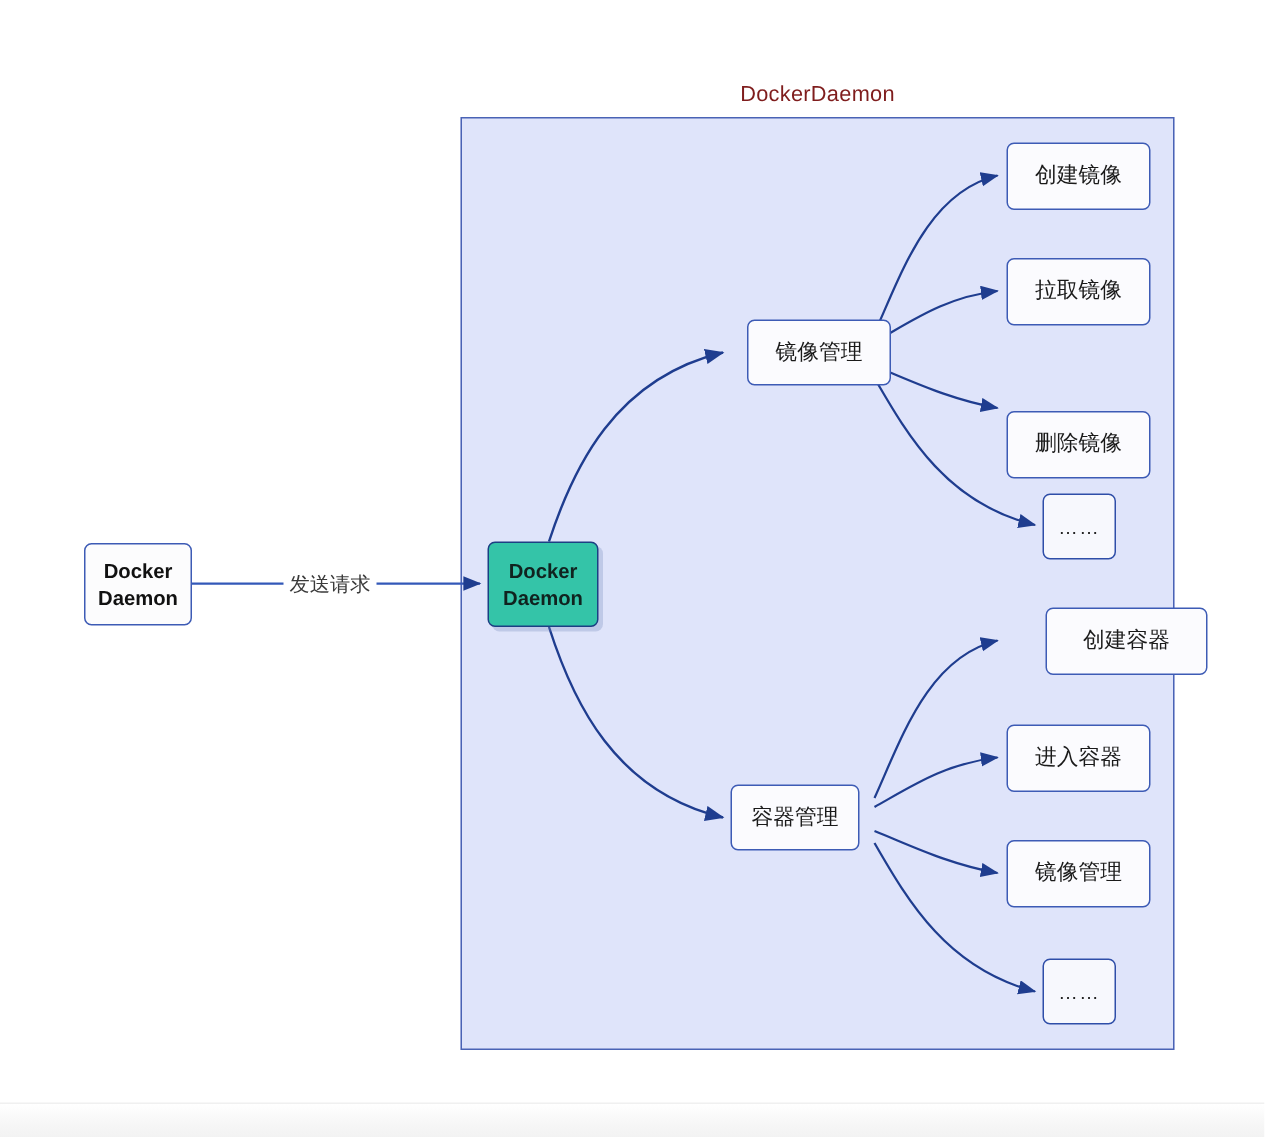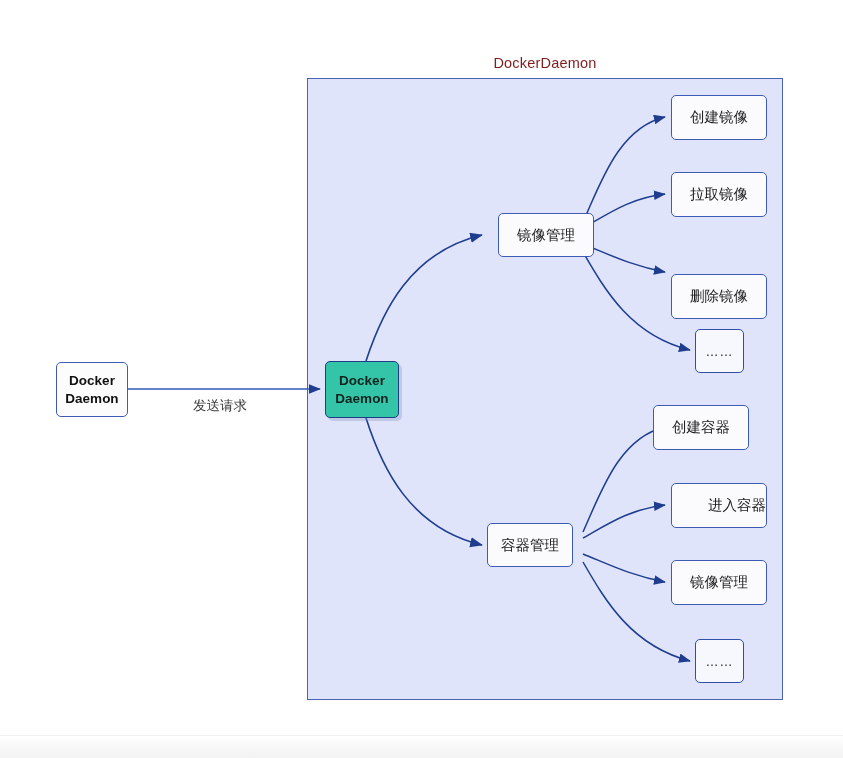--- a/index.html
+++ b/index.html
@@ -173,21 +173,21 @@
 
     <g>
       <path d="M583,554 C608,564 632,576 665,582" fill="none" stroke="#1f3d8f" stroke-width="1.5" marker-end="url(#arrow)"></path>
     </g>
 
     <g>
       <path d="M583,562 C606,602 632,646 690,661" fill="none" stroke="#1f3d8f" stroke-width="1.5" marker-end="url(#arrow)"></path>
     </g>
   </svg>
 
-  <div class="edge-label" style="left:189px; top:381px;margin-top:16px;">发送请求</div>
+  <div class="edge-label" style="left:189px; top:381px;">发送请求</div>
 
   <div class="node node-client" style="left:56px; top:362px; width:72px; height:55px; flex-direction:column;">
     <span>Docker</span>
     <span>Daemon</span>
   </div>
 
   <div class="node node-daemon" style="left:325px; top:361px; width:74px; height:57px; flex-direction:column;">
     <span>Docker</span>
     <span>Daemon</span>
   </div>
@@ -206,24 +206,24 @@
   <div class="node node-plain" style="left:671px; top:172px; width:96px; height:45px;text-align:right;">
     <span>拉取镜像</span>
   </div>
   <div class="node node-plain" style="left:671px; top:250px; width:96px; height:45px;margin-top:24px;">
     <span>删除镜像</span>
   </div>
   <div class="node node-dots" style="left:695px; top:329px; width:49px; height:44px;">
     <span>……</span>
   </div>
 
-  <div class="node node-plain" style="left:653px; top:405px; width:96px; height:45px;">
+  <div class="node node-plain" style="left:697px; top:405px; width:108px; height:45px;">
     <span>创建容器</span>
   </div>
-  <div class="node node-plain" style="left:671px; top:483px; width:96px; height:45px;justify-content:flex-end;">
+  <div class="node node-plain" style="left:671px; top:483px; width:96px; height:45px;">
     <span>进入容器</span>
   </div>
   <div class="node node-plain" style="left:671px; top:560px; width:96px; height:45px;">
     <span>镜像管理</span>
   </div>
   <div class="node node-dots" style="left:695px; top:639px; width:49px; height:44px;">
     <span>……</span>
   </div>
 
   <div class="page-bottom-strip"></div>

